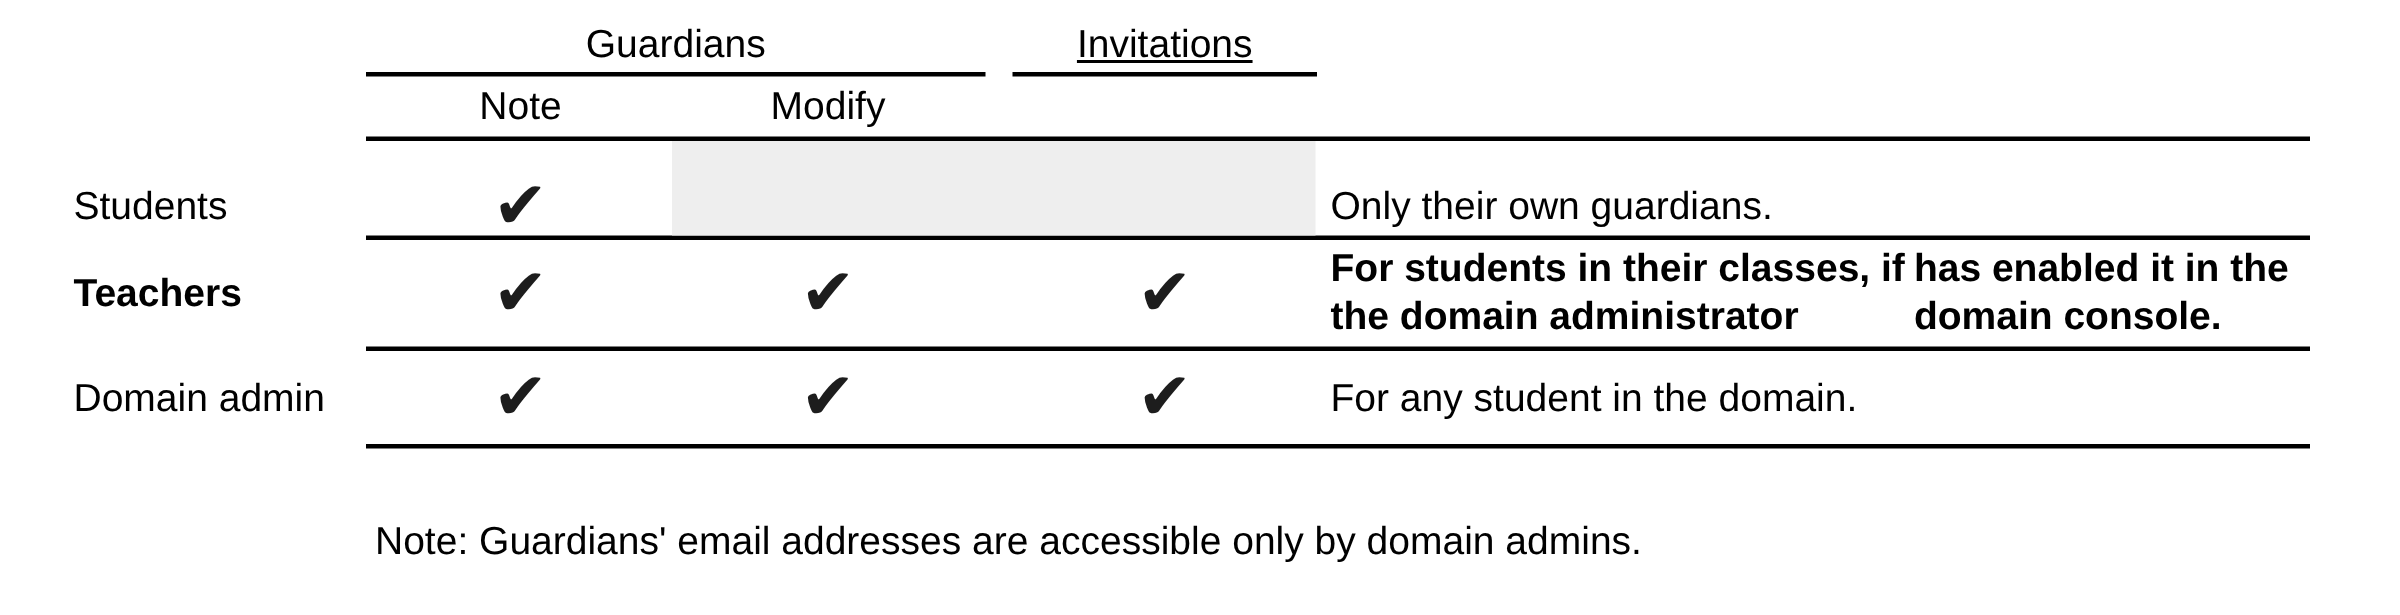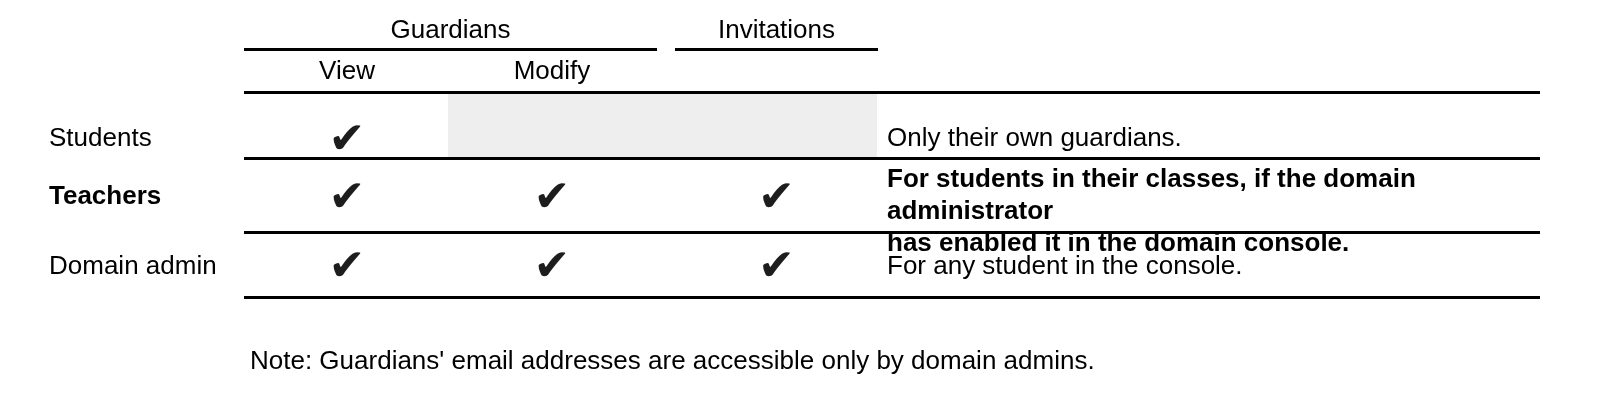--- a/index.html
+++ b/index.html
@@ -19,21 +19,21 @@
     align-items: center;
   }
   .center { justify-content: center; text-align: center; }
   .rule {
     position: absolute;
     height: 3px;
     background: #000000;
   }
   
   .hgroup-guardians   { left: 244px; top: 12px; width: 413px; height: 34px; }
-  .hgroup-invitations { left: 675px; top: 12px; width: 203px; height: 34px; }
+  .hgroup-invitations { left: 675px; top: 12px; width: 203px; height: 34px; text-decoration: underline; }
   .rule-guardians   { left: 244px; top: 48px; width: 413px; }
   .rule-invitations { left: 675px; top: 48px; width: 203px; }
   
   .sub-view        { left: 244px; top: 54px; width: 206px; height: 32px; }
   .sub-modify      { left: 450px; top: 54px; width: 204px; height: 32px; }
   .sub-viewmodify  { left: 675px; top: 54px; width: 203px; height: 32px; }
   
   .rule-row { left: 244px; width: 1296px; }
   .rule-1 { top: 91px; }
   .rule-2 { top: 157px; }
@@ -56,21 +56,21 @@
   }
   .disabled-cell {
     position: absolute;
     left: 448px;
     top: 94px;
     width: 429px;
     height: 63px;
     background: var(--disabled-cell, #eeeeee);
   }
   .note-multi {
-    flex-direction: column;
+    flex-direction: row;
     align-items: flex-start;
     justify-content: flex-start;
     line-height: 32px;
     padding-top: 2px;
   }
   .footnote {
     position: absolute;
     left: 250px;
     top: 345px;
     line-height: 30px;
@@ -79,21 +79,21 @@
 </head>
 <body>
 
 <div class="page" style="--disabled-cell: #eeeeee; --check-color: #1d1d1d; color: rgb(0, 0, 0);">
 
   <div class="cell center hgroup-guardians">Guardians</div>
   <div class="cell center hgroup-invitations">Invitations</div>
   <div class="rule rule-guardians" style="background: rgb(0, 0, 0);"></div>
   <div class="rule rule-invitations" style="background: rgb(0, 0, 0);"></div>
 
-  <div class="cell center sub-view">View</div>
+  <div class="cell center sub-view">Note</div>
   <div class="cell center sub-modify">Modify</div>
 
   <div class="rule rule-row rule-1" style="background: rgb(0, 0, 0);"></div>
   <div class="rule rule-row rule-2" style="background: rgb(0, 0, 0);"></div>
   <div class="rule rule-row rule-3" style="background: rgb(0, 0, 0);"></div>
   <div class="rule rule-row rule-4" style="background: rgb(0, 0, 0);"></div>
 
   <div class="disabled-cell"></div>
   <div class="cell band-students rowlabel">Students</div>
   <div class="cell center band-students col-view">
@@ -119,17 +119,17 @@
   <div class="cell band-domain rowlabel">Domain admin</div>
   <div class="cell center band-domain col-view">
     <span class="check">✔</span>
   </div>
   <div class="cell center band-domain col-modify">
     <span class="check">✔</span>
   </div>
   <div class="cell center band-domain col-viewmodify">
     <span class="check">✔</span>
   </div>
-  <div class="cell band-domain notecol">For any student in the console.</div>
+  <div class="cell band-domain notecol">For any student in the domain.</div>
 
   <div class="footnote">Note: Guardians' email addresses are accessible only by domain admins.</div>
 
 </div>
 
 </body></html>

